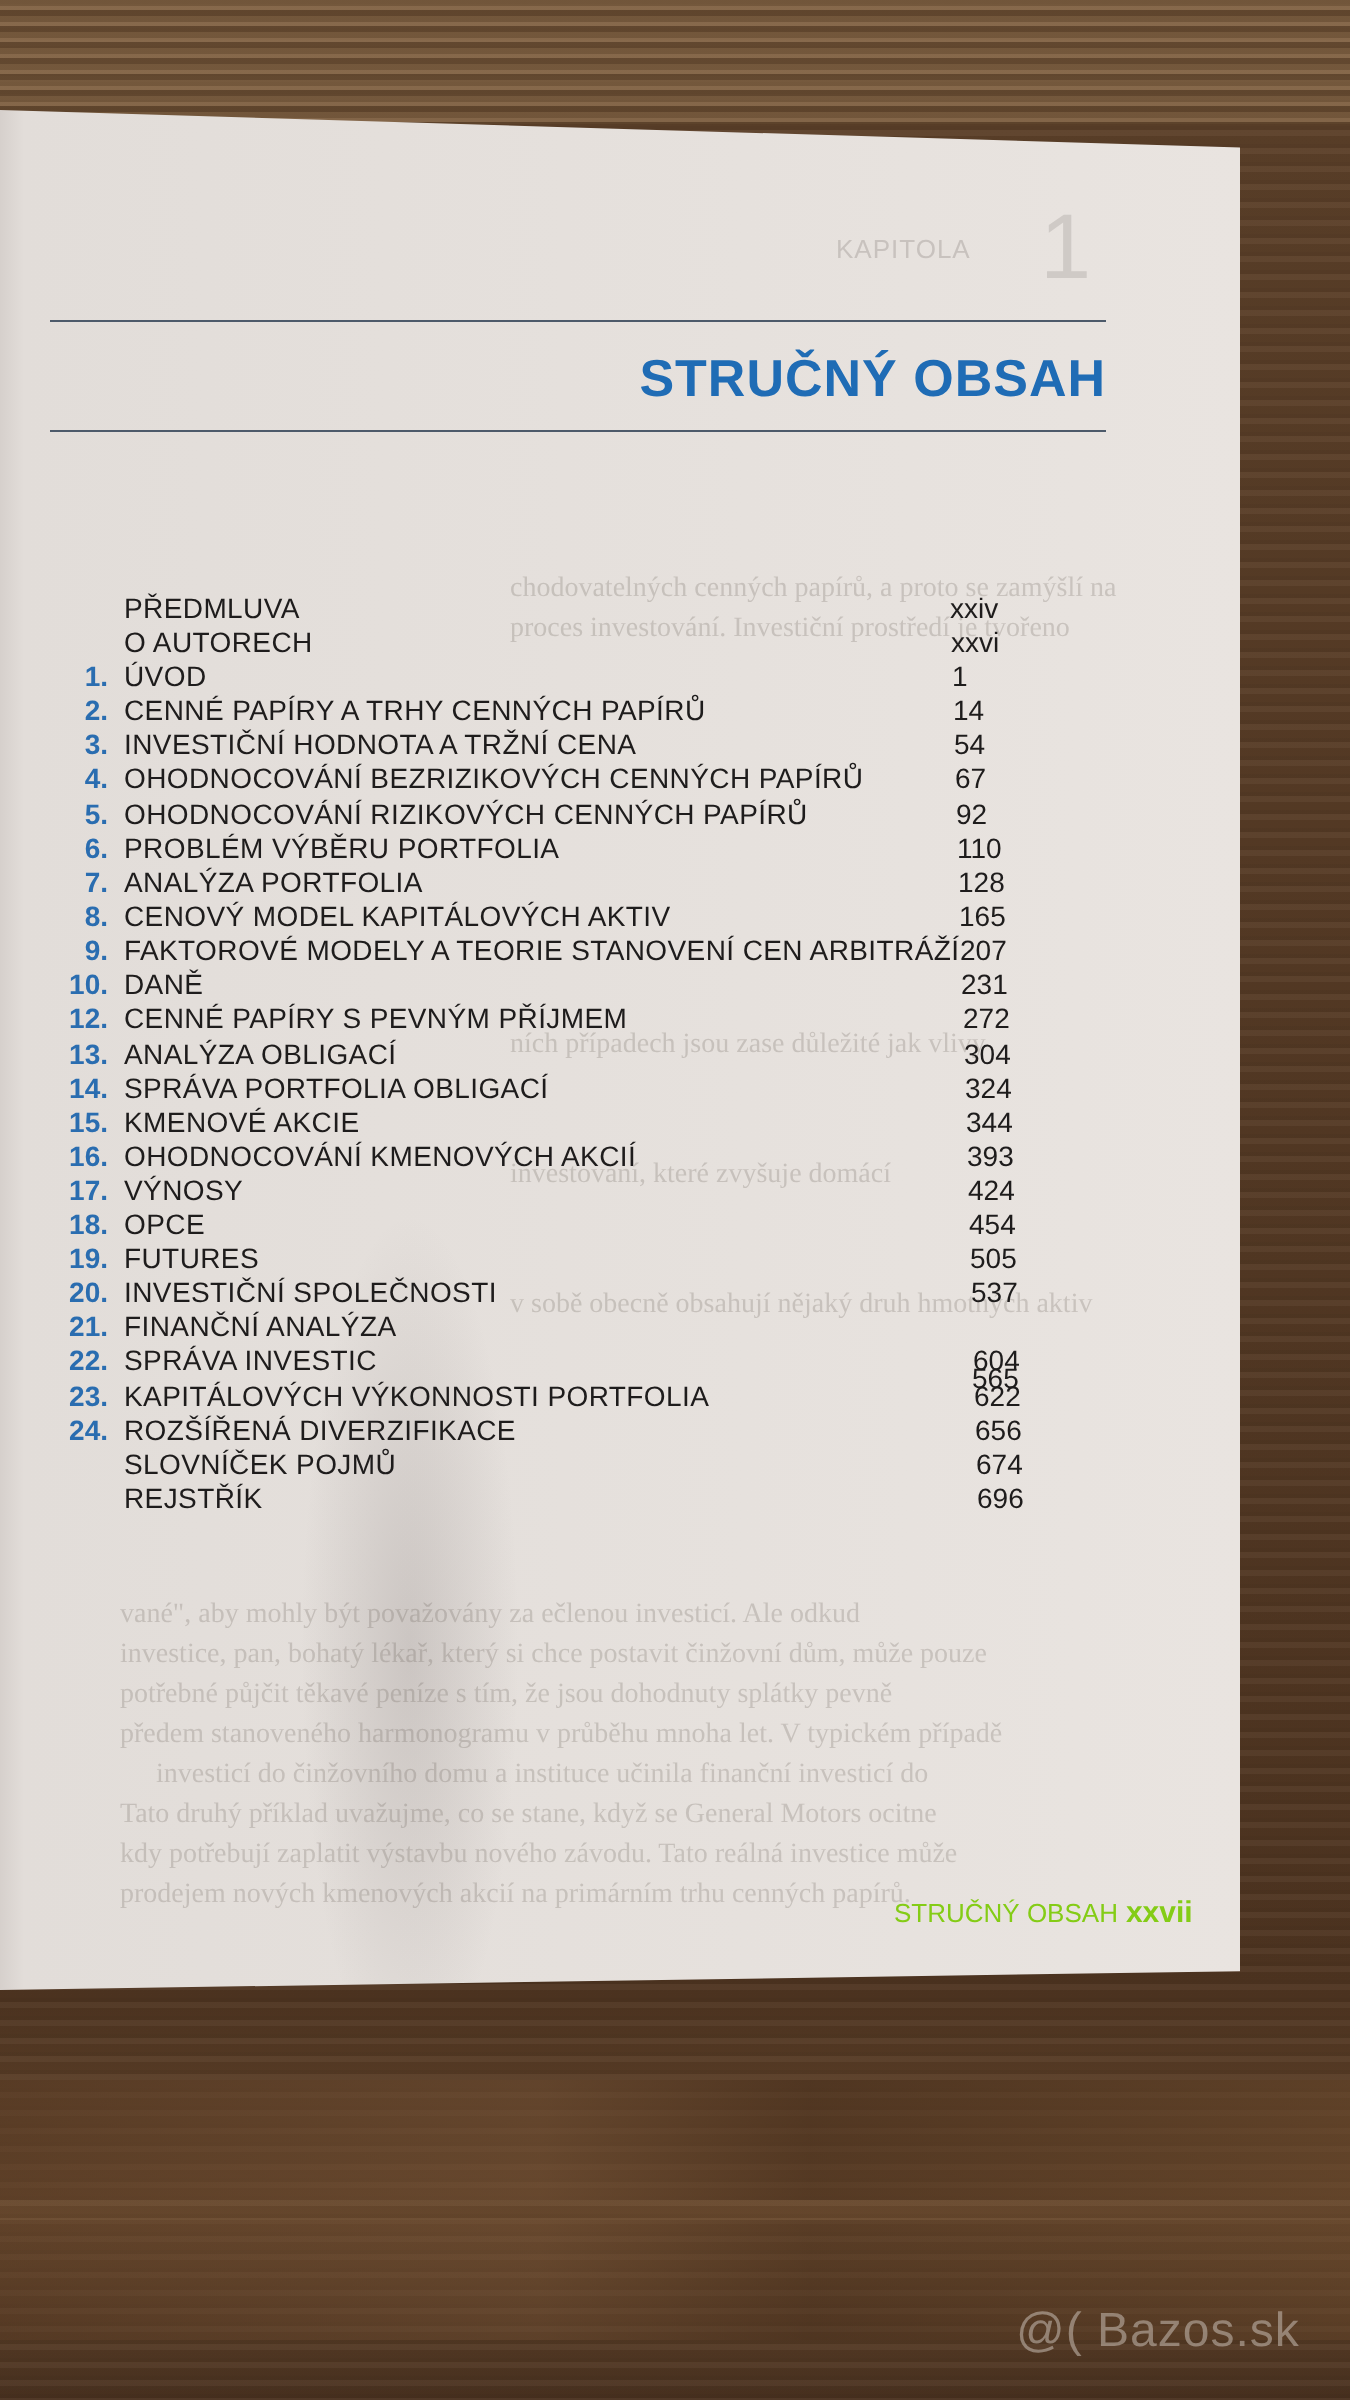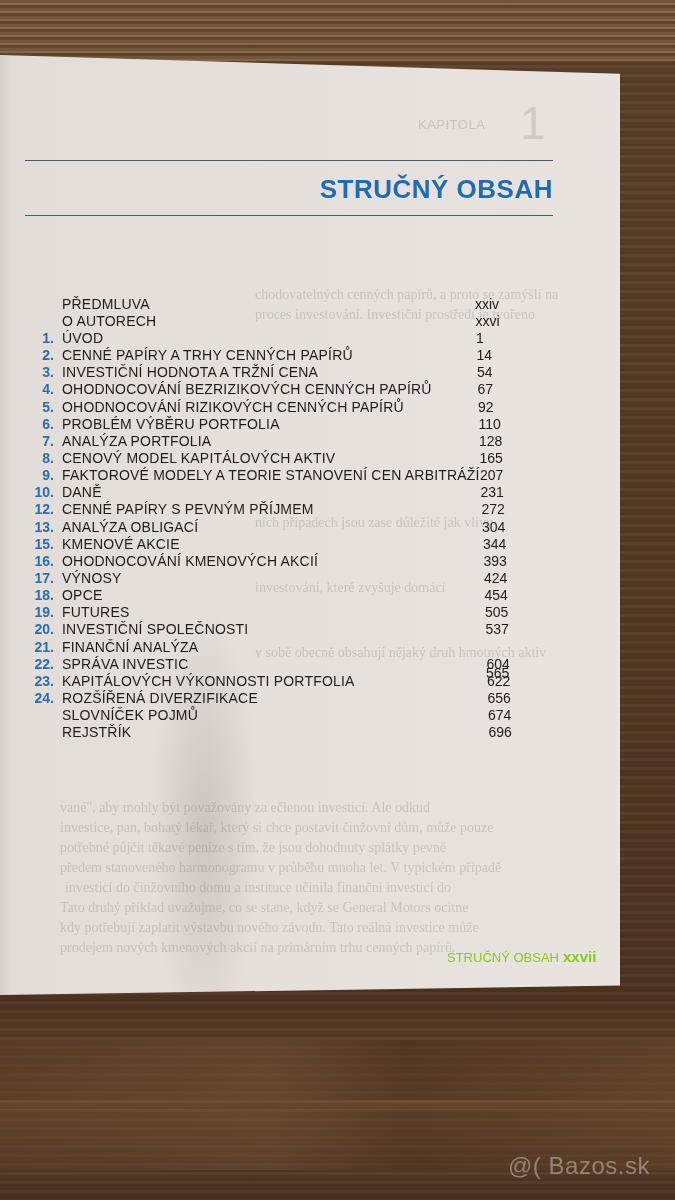--- a/index.html
+++ b/index.html
@@ -83,21 +83,21 @@
 
   <div class="ghost" style="left:255px;top:232px">chodovatelných cenných papírů, a proto se zamýšlí na</div>
   <div class="ghost" style="left:255px;top:252px">proces investování. Investiční prostředí je tvořeno</div>
   <div class="ghost" style="left:255px;top:460px">ních případech jsou zase důležité jak vlivy</div>
   <div class="ghost" style="left:255px;top:525px">investování, které zvyšuje domácí</div>
   <div class="ghost" style="left:255px;top:590px">v sobě obecně obsahují nějaký druh hmotných aktiv</div>
   <div class="ghost" style="left:60px;top:745px">vané", aby mohly být považovány za ečlenou investicí. Ale odkud</div>
   <div class="ghost" style="left:60px;top:765px">investice, pan, bohatý lékař, který si chce postavit činžovní dům, může pouze</div>
   <div class="ghost" style="left:60px;top:785px">potřebné půjčit těkavé peníze s tím, že jsou dohodnuty splátky pevně</div>
   <div class="ghost" style="left:60px;top:805px">předem stanoveného harmonogramu v průběhu mnoha let. V typickém případě</div>
-  <div class="ghost" style="left:65px;top:825px">investicí do činžovního domu a instituce učinila finanční investicí do</div>
+  <div class="ghost" style="left:78px;top:825px">investicí do činžovního domu a instituce učinila finanční investicí do</div>
   <div class="ghost" style="left:60px;top:845px">Tato druhý příklad uvažujme, co se stane, když se General Motors ocitne</div>
   <div class="ghost" style="left:60px;top:865px">kdy potřebují zaplatit výstavbu nového závodu. Tato reálná investice může</div>
   <div class="ghost" style="left:60px;top:885px">prodejem nových kmenových akcií na primárním trhu cenných papírů.</div>
 </div>
 
 <div class="kapitola">KAPITOLA</div>
 <div class="kapitola-num">1</div>
 
 <div class="rule" style="top:160px"></div>
 <div class="title">STRUČNÝ OBSAH</div>
@@ -167,20 +167,25 @@
     <div class="toc-row" style="top: 3.9px;">
       <span class="toc-num">12.</span>
       <span class="toc-label">CENNÉ PAPÍRY S PEVNÝM PŘÍJMEM</span>
       <span class="toc-page" style="left: 461.5px;">272</span>
     </div>
     <div class="toc-row" style="top: 4.2px;">
       <span class="toc-num">13.</span>
       <span class="toc-label">ANALÝZA OBLIGACÍ</span>
       <span class="toc-page" style="left: 462px;">304</span>
     </div>
+    <div class="toc-row" style="top: 4.5px;">
+      <span class="toc-num">14.</span>
+      <span class="toc-label">SPRÁVA PORTFOLIA OBLIGACÍ</span>
+      <span class="toc-page" style="left: 462.5px;">324</span>
+    </div>
     <div class="toc-row" style="top: 4.8px;">
       <span class="toc-num">15.</span>
       <span class="toc-label">KMENOVÉ AKCIE</span>
       <span class="toc-page" style="left: 463px;">344</span>
     </div>
     <div class="toc-row" style="top: 5.1px;">
       <span class="toc-num">16.</span>
       <span class="toc-label">OHODNOCOVÁNÍ KMENOVÝCH AKCIÍ</span>
       <span class="toc-page" style="left: 463.5px;">393</span>
     </div>

